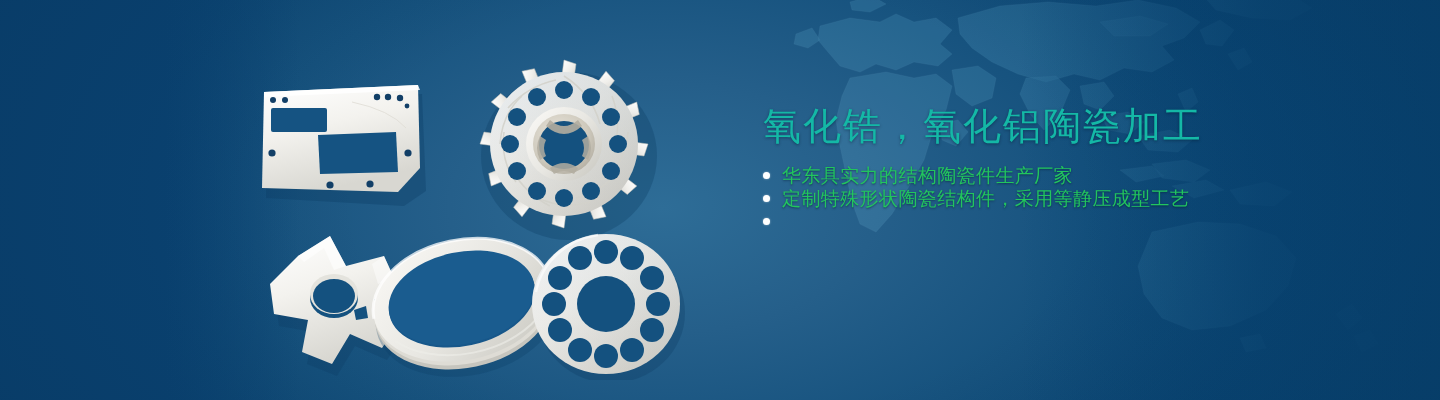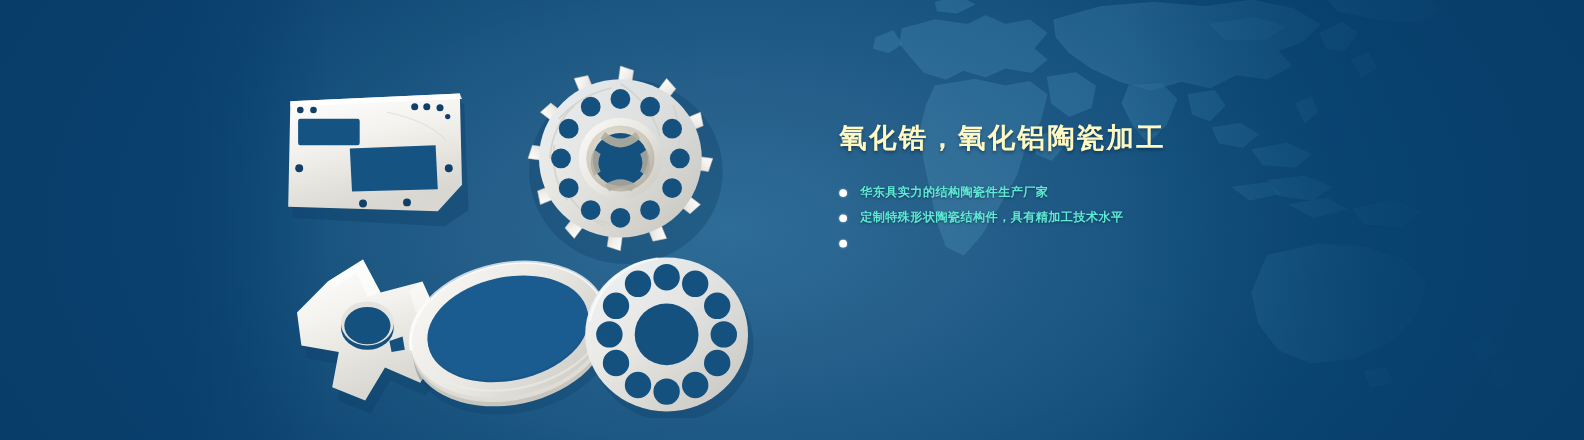--- a/index.html
+++ b/index.html
@@ -74,25 +74,25 @@
   .products svg { display: block; width: 100%; height: 100%; }
 
   
   .copy {
     position: absolute;
     left: 763px;
     top: 104px;
     width: 620px;
   }
   .headline {
-    font-size: 25px;
+    font-size: 38px;
     line-height: 44px;
-    color: #fef9c3;
+    color: #14b8a6;
     letter-spacing: 2px;
-    font-weight: bold;
+    font-weight: normal;
     margin: 0 0 16px 0;
     text-shadow: 0 1px 3px rgba(0,20,40,0.45);
     white-space: nowrap;
   }
   .bullets {
     list-style: none;
     margin: 0;
     padding: 0;
   }
   .bullet {
@@ -104,27 +104,26 @@
   .bullet-dot {
     flex: 0 0 auto;
     width: 7px;
     height: 7px;
     border-radius: 50%;
     background: #ffffff;
     margin-right: 12px;
     box-shadow: 0 0 2px rgba(255,255,255,0.55);
   }
   .bullet-text {
-    font-size: 11px;
+    font-size: 19px;
     line-height: 23px;
-    color: #5eead4;
+    color: #22c55e;
     letter-spacing: 0.4px;
     white-space: nowrap;
     text-shadow: 0 1px 2px rgba(0,18,36,0.5);
-    font-weight: bold;
   }
 </style>
 </head>
 <body>
 
 <div class="banner">
 
   <div class="bg-base"></div>
 
   <div class="bg-map">
@@ -366,21 +365,21 @@
   <div class="copy">
     <h1 class="headline">氧化锆，氧化铝陶瓷加工</h1>
 
     <ul class="bullets">
       <li class="bullet">
         <span class="bullet-dot"></span>
         <span class="bullet-text">华东具实力的结构陶瓷件生产厂家</span>
       </li>
       <li class="bullet">
         <span class="bullet-dot"></span>
-        <span class="bullet-text">定制特殊形状陶瓷结构件，具有精加工技术水平</span>
+        <span class="bullet-text">定制特殊形状陶瓷结构件，采用等静压成型工艺</span>
       </li>
       <li class="bullet">
         <span class="bullet-dot"></span>
       </li>
     </ul>
   </div>
 
 </div>
 
 </body></html>

